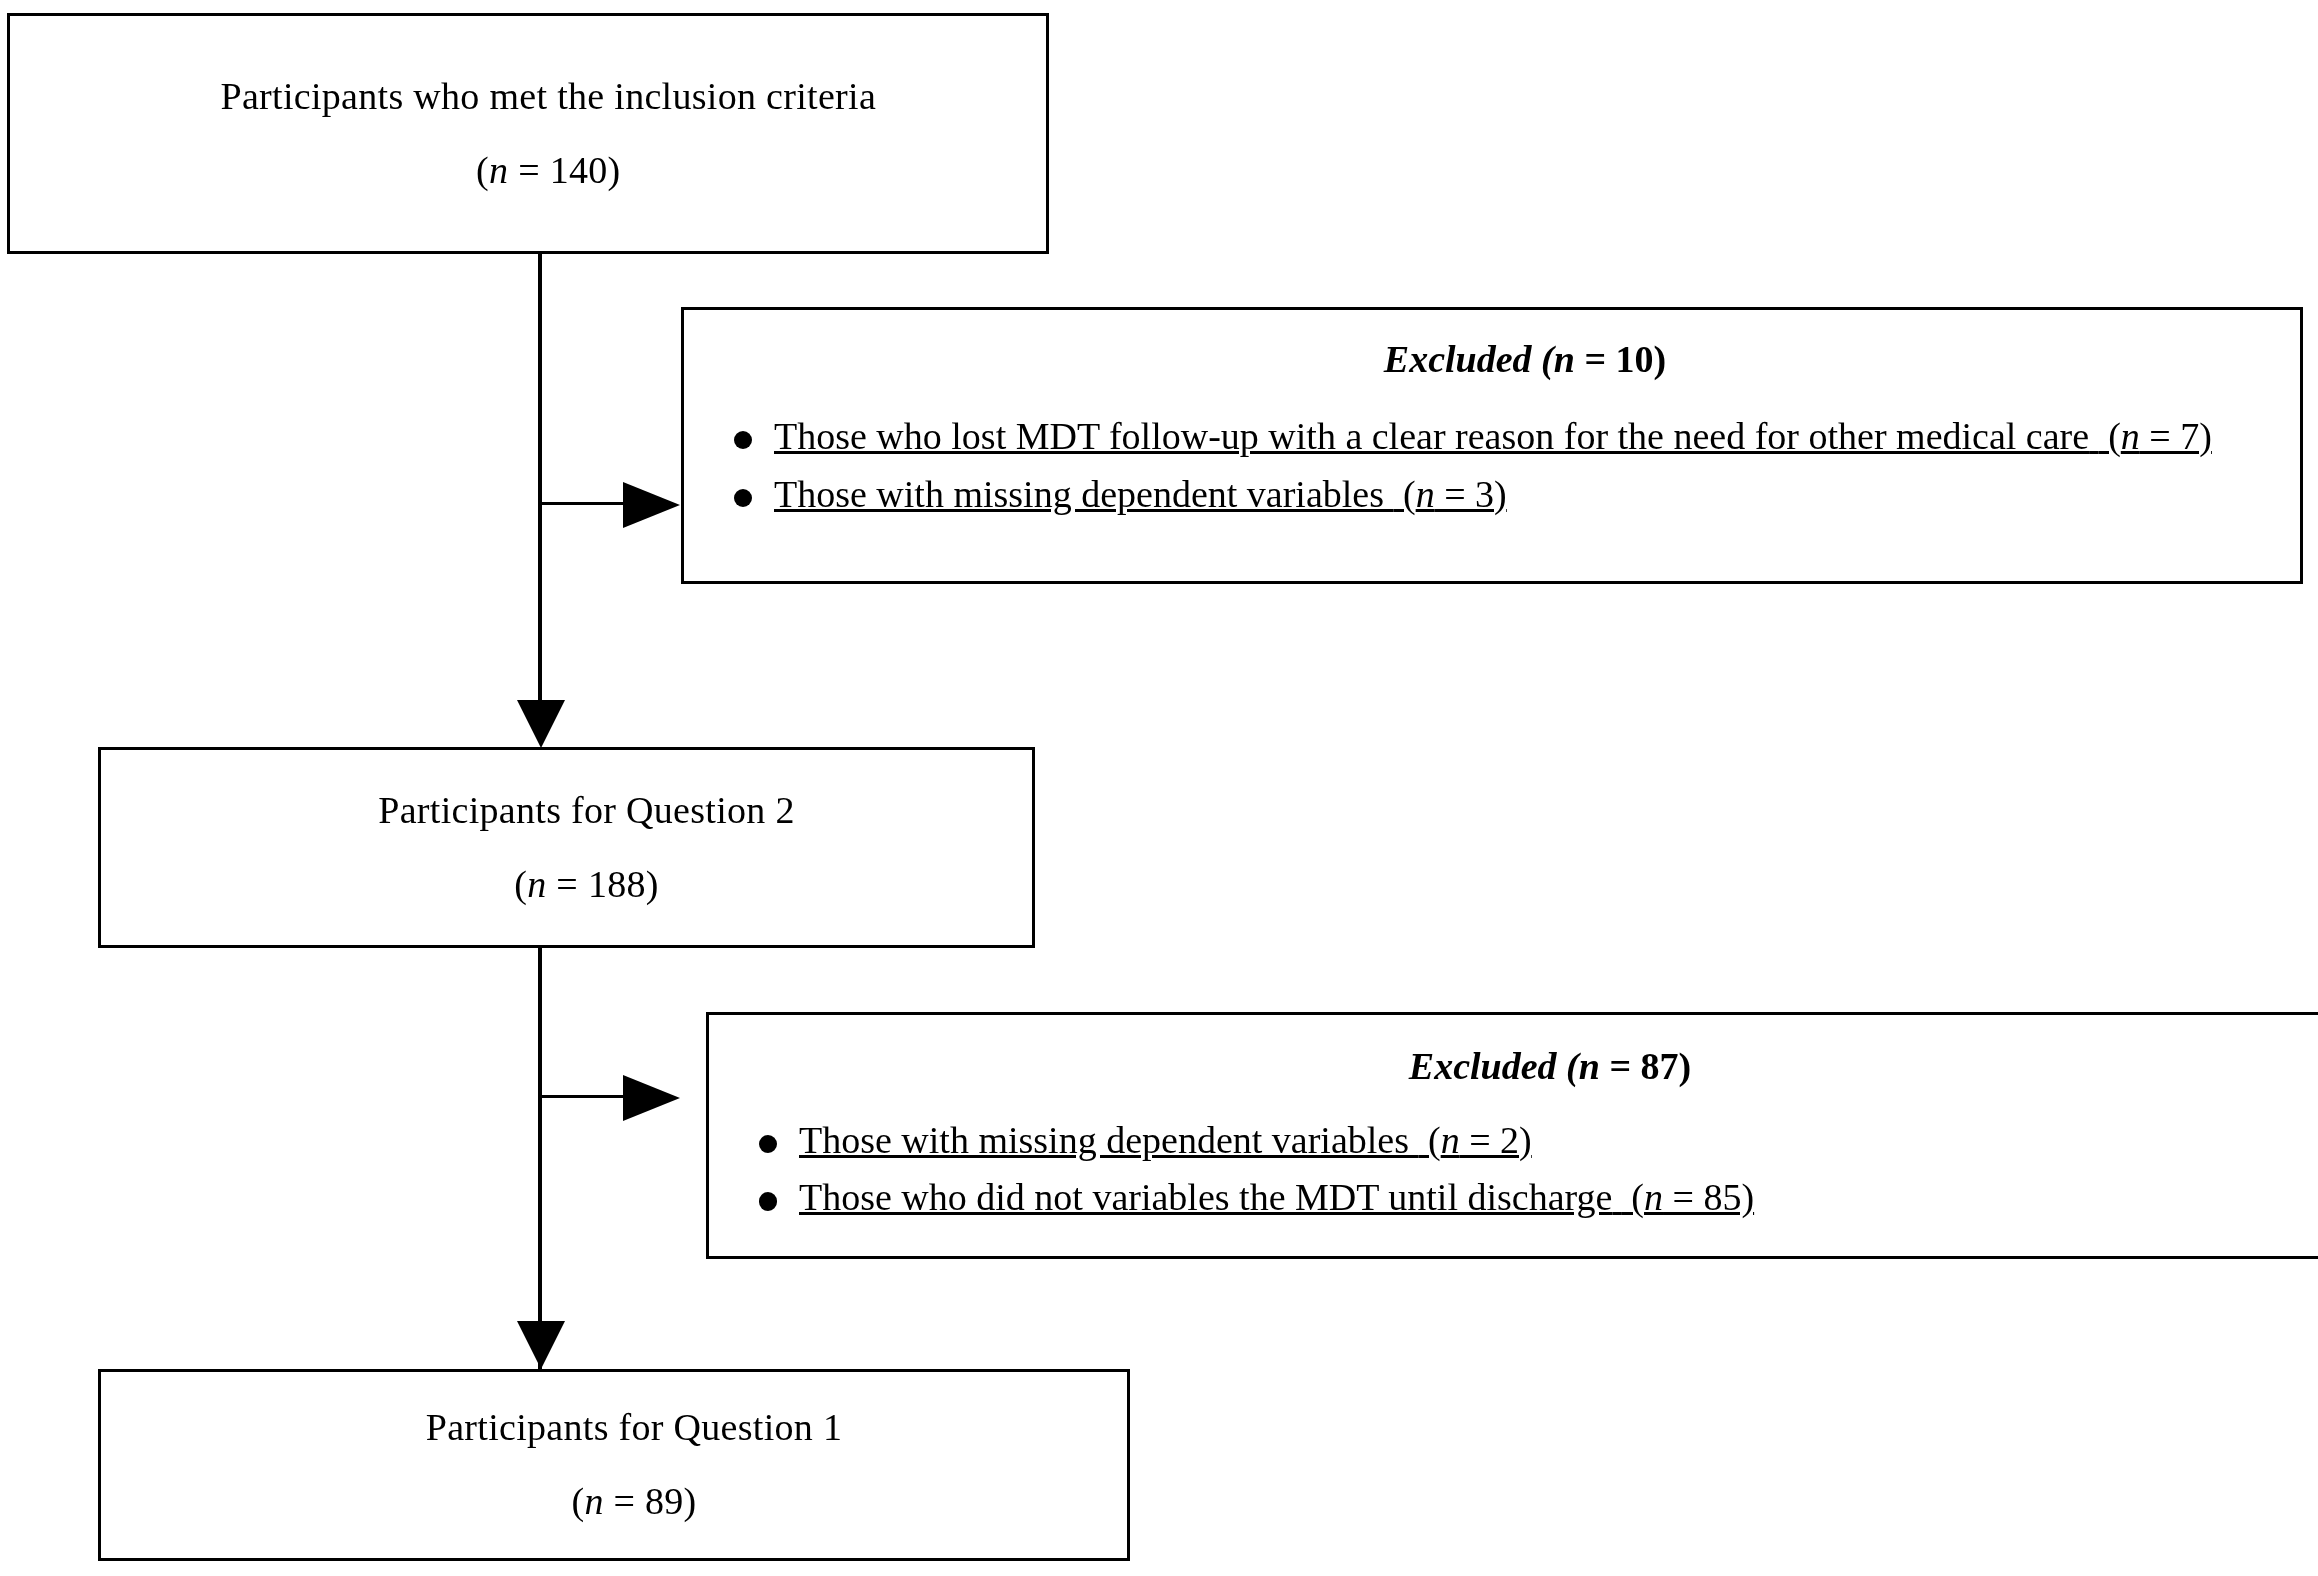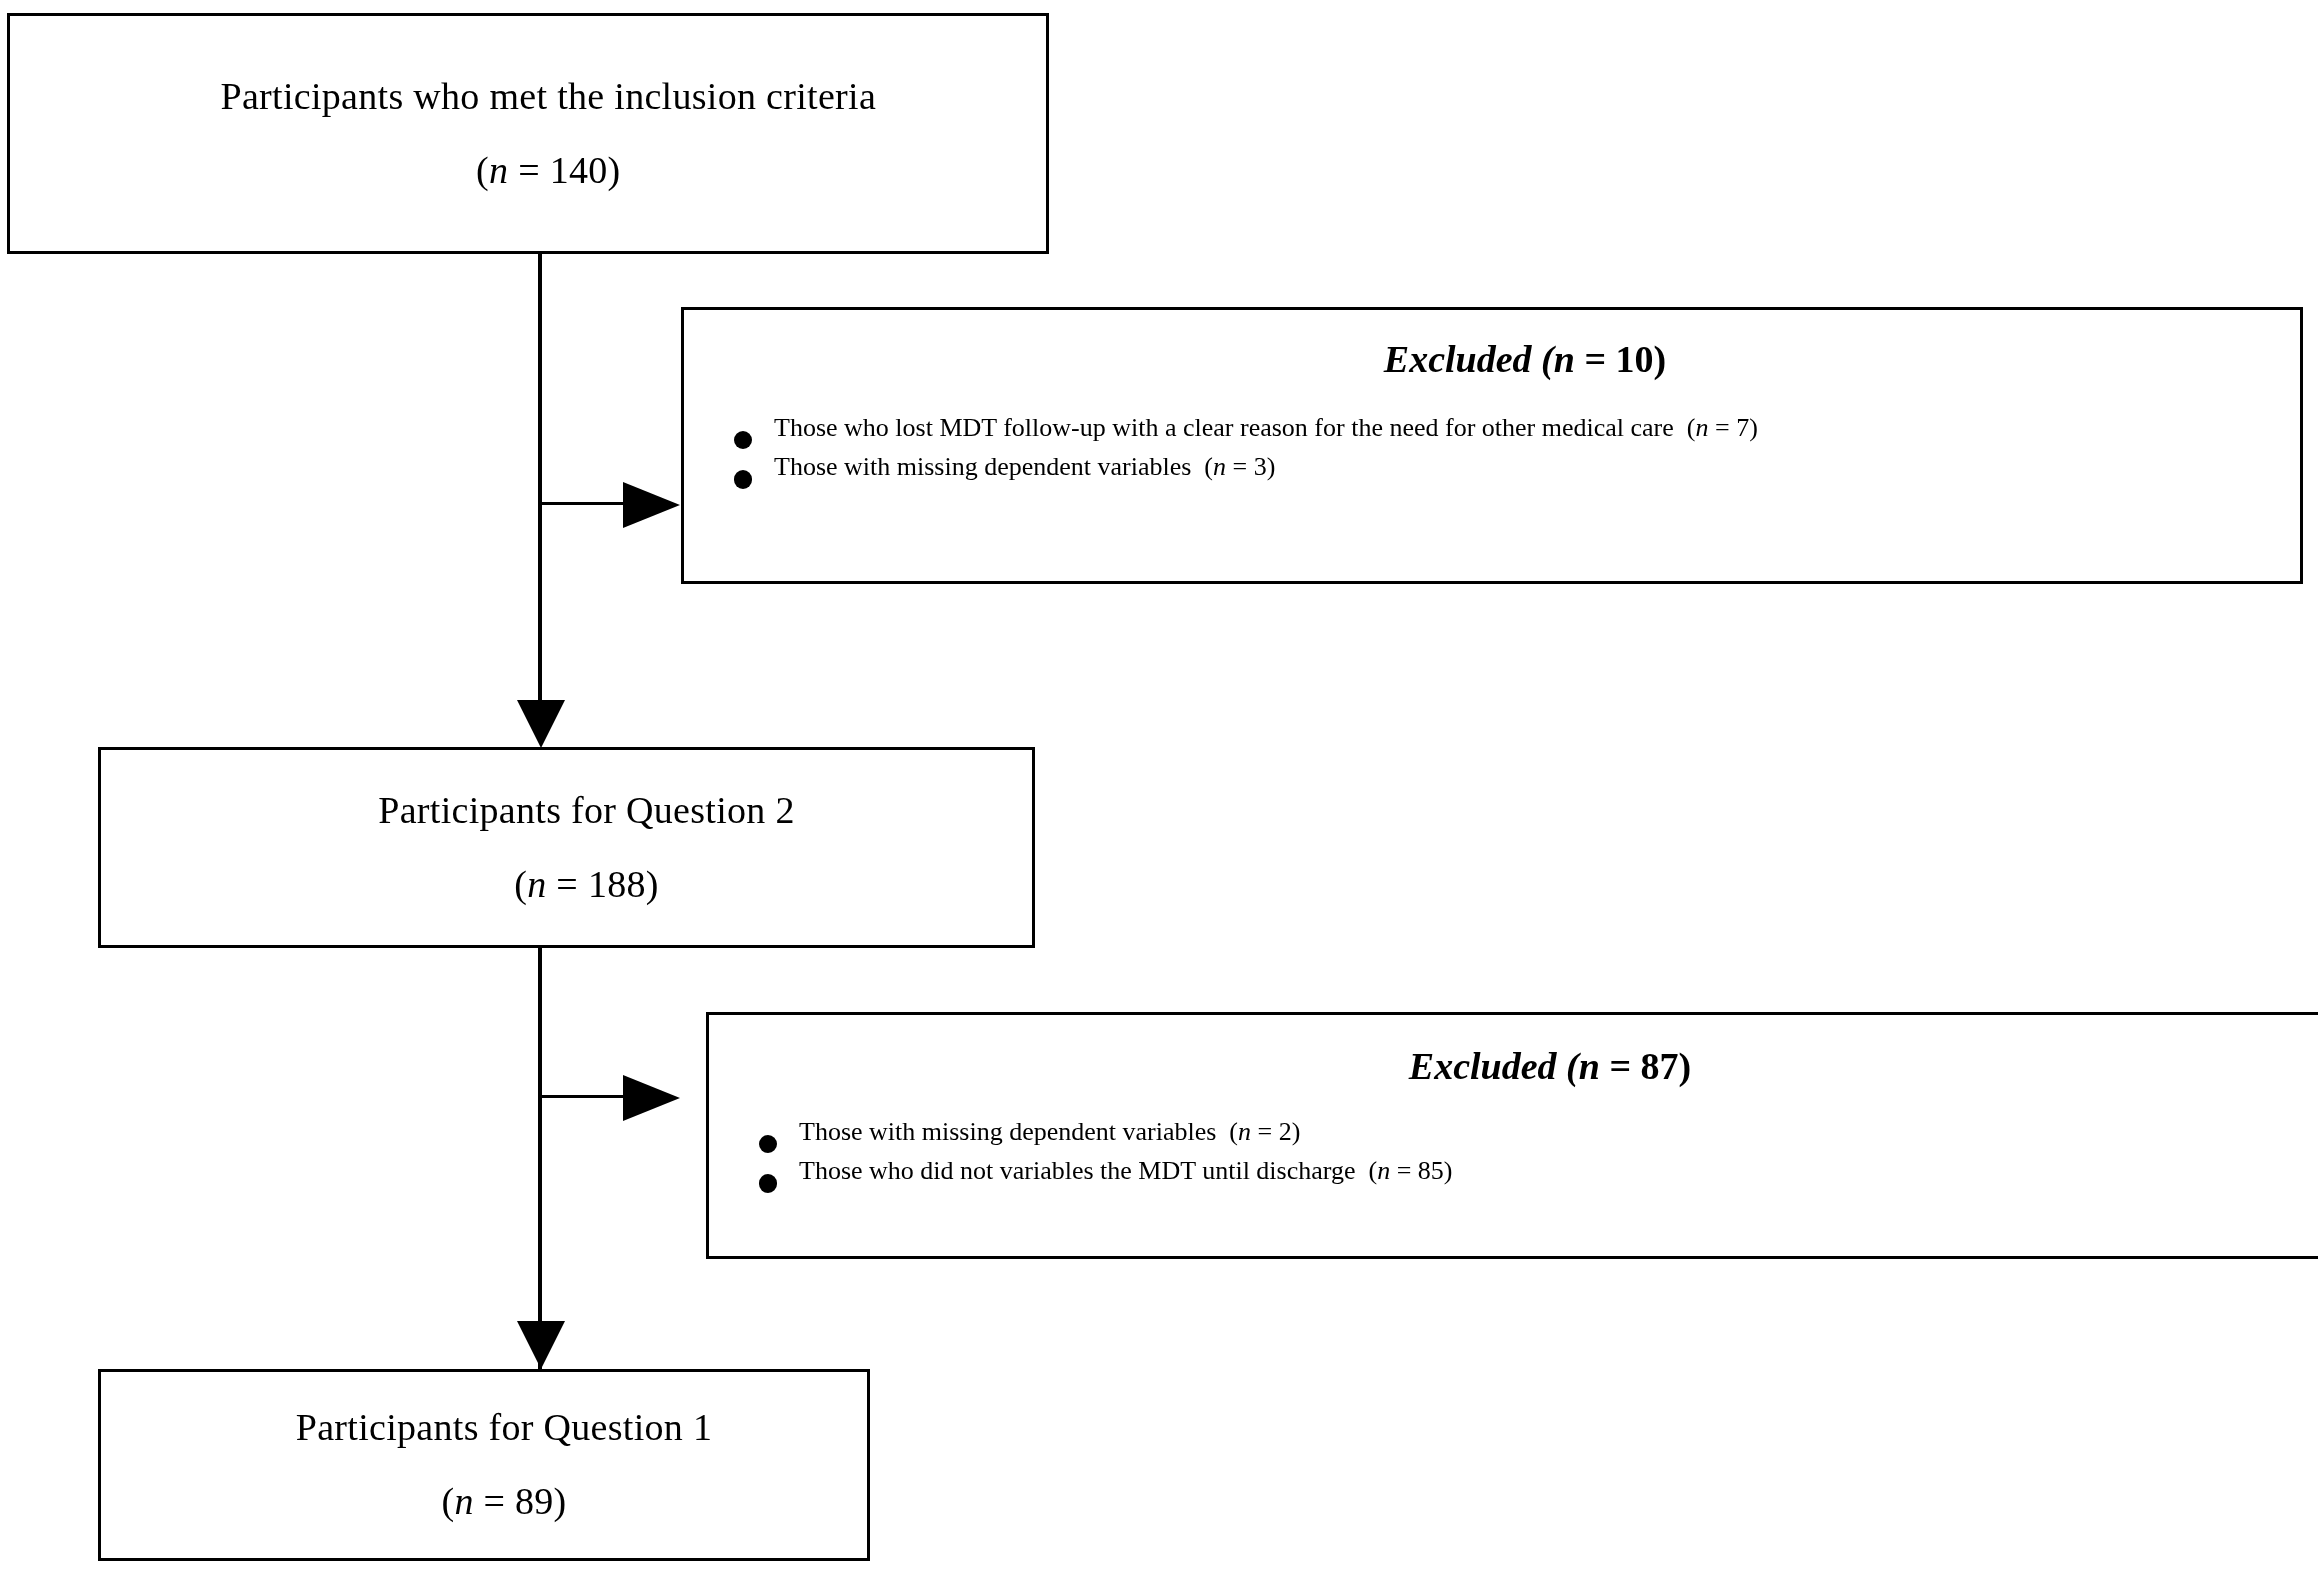--- a/index.html
+++ b/index.html
@@ -64,23 +64,24 @@
   .excl-title .ital {
     font-style: italic;
   }
   .excl-list {
     list-style: none;
     margin: 0;
     padding: 0;
   }
   .excl-item {
     position: relative;
-    font-size: 26px;
+    font-size: 38px;
     line-height: 1.52;
     padding-left: 90px;
+    text-decoration: underline;
   }
   .excl-item .bullet-dot {
     position: absolute;
     left: 50px;
     top: 23px;
     width: 18.3px;
     height: 18.3px;
     border-radius: 50%;
     background: #000000;
   }
@@ -172,19 +173,19 @@
         <span>&nbsp;(</span><span class="ital-n">n</span><span> = 2)</span>
       </li>
       <li class="excl-item">
         <span class="bullet-dot"></span>
         <span>Those who did not variables the MDT until discharge</span>
         <span>&nbsp;(</span><span class="ital-n">n</span><span> = 85)</span>
       </li>
     </ul>
   </div>
 
-  <div class="flow-box" id="box-question1" style="left:98px; top:1369px; width:772px; height:192px;">
+  <div class="flow-box" id="box-question1" style="left:98px; top:1369px; width:1032px; height:192px;">
     <span class="box-line">Participants for Question 1</span>
     <span class="box-line line-n">(<i class="ital-n">n</i><span> = 89)</span></span>
   </div>
 
 </div>
 
 
 </body></html>

